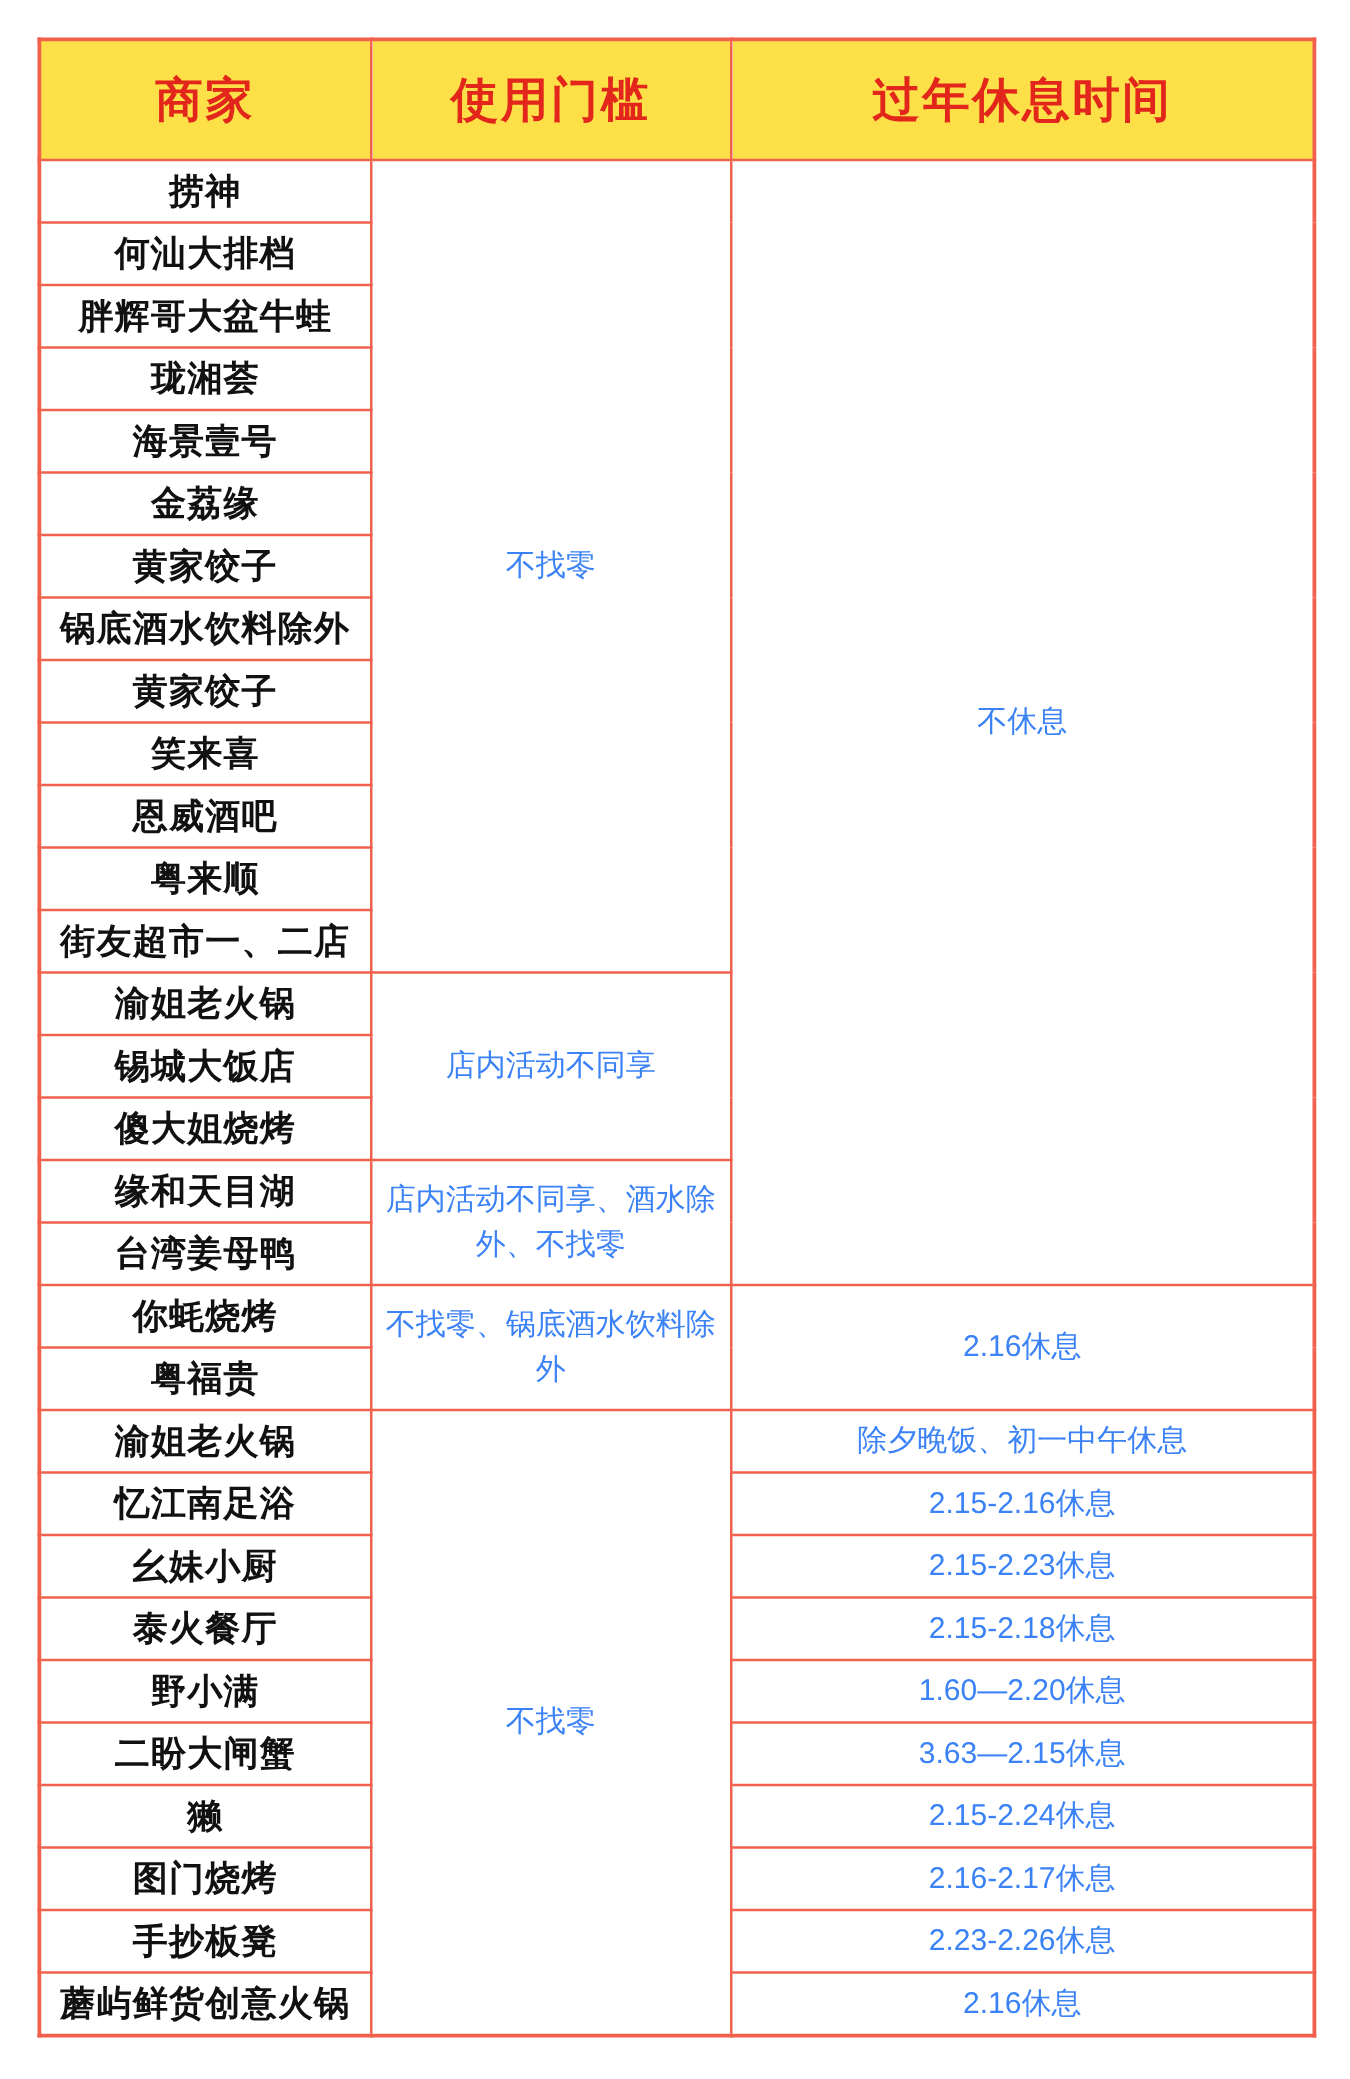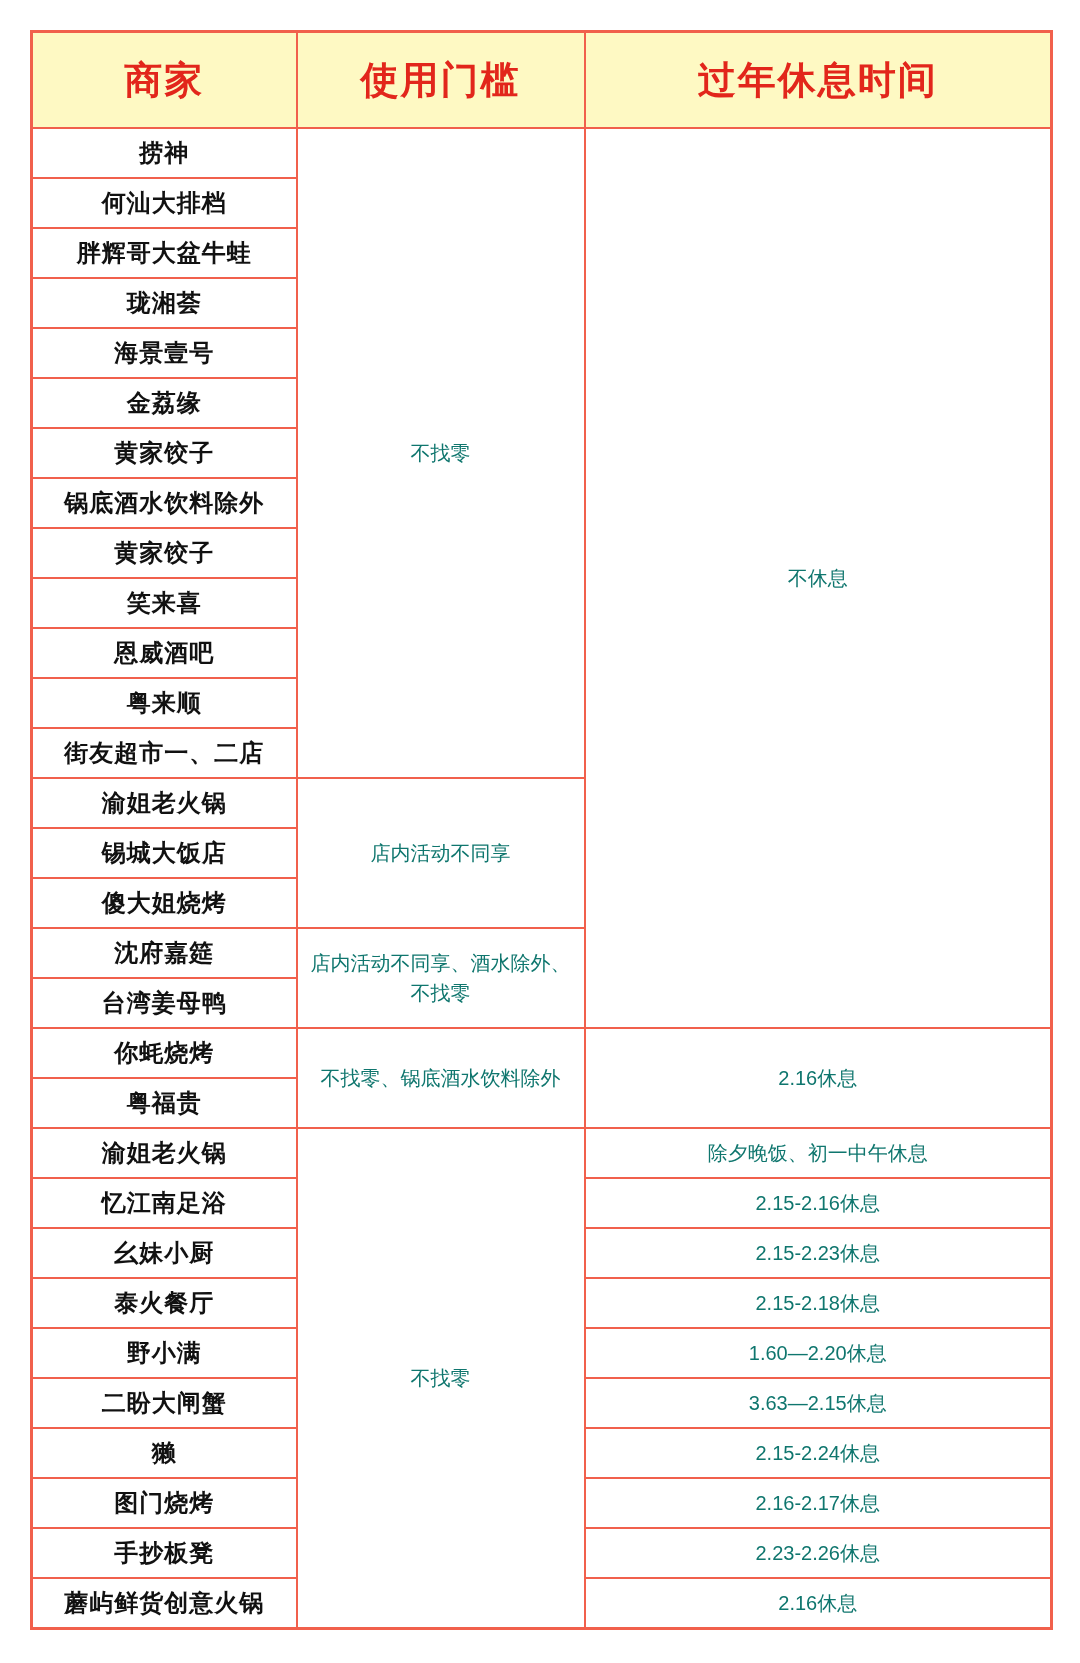--- a/index.html
+++ b/index.html
@@ -26,40 +26,40 @@
   }
   table.promo th, table.promo td {
     border: 2px solid #F1604C;
     text-align: center;
     vertical-align: middle;
     padding: 0 6px;
     overflow: hidden;
   }
   table.promo th {
     height: 94px;
-    background: #fef9c3;
+    background: #fde047;
     color: #E2261B;
     font-size: 38px;
     font-weight: 800;
     letter-spacing: 2px;
   }
   table.promo tbody tr {
     height: 50px;
     background: #ffffff;
   }
   td.merchant {
-    font-size: 24px;
+    font-size: 28px;
     font-weight: 700;
     color: #111111;
     letter-spacing: 1px;
   }
   td.value {
-    font-size: 20px;
+    font-size: 24px;
     font-weight: 400;
-    color: #0f766e;
+    color: #3b82f6;
     line-height: 1.5;
   }
 </style>
 </head>
 <body>
 
 <div class="page">
   <table class="promo">
     <colgroup>
       <col style="width:265px">
@@ -119,21 +119,21 @@
           <td class="merchant">渝姐老火锅</td>
           <td class="value" rowspan="3">店内活动不同享</td>
         </tr>
         <tr>
           <td class="merchant">锡城大饭店</td>
         </tr>
         <tr>
           <td class="merchant">傻大姐烧烤</td>
         </tr>
         <tr>
-          <td class="merchant">沈府嘉筵</td>
+          <td class="merchant">缘和天目湖</td>
           <td class="value" rowspan="2">店内活动不同享、酒水除外、不找零</td>
         </tr>
         <tr>
           <td class="merchant">台湾姜母鸭</td>
         </tr>
         <tr>
           <td class="merchant">你蚝烧烤</td>
           <td class="value" rowspan="2">不找零、锅底酒水饮料除外</td>
           <td class="value" rowspan="2">2.16休息</td>
         </tr>

